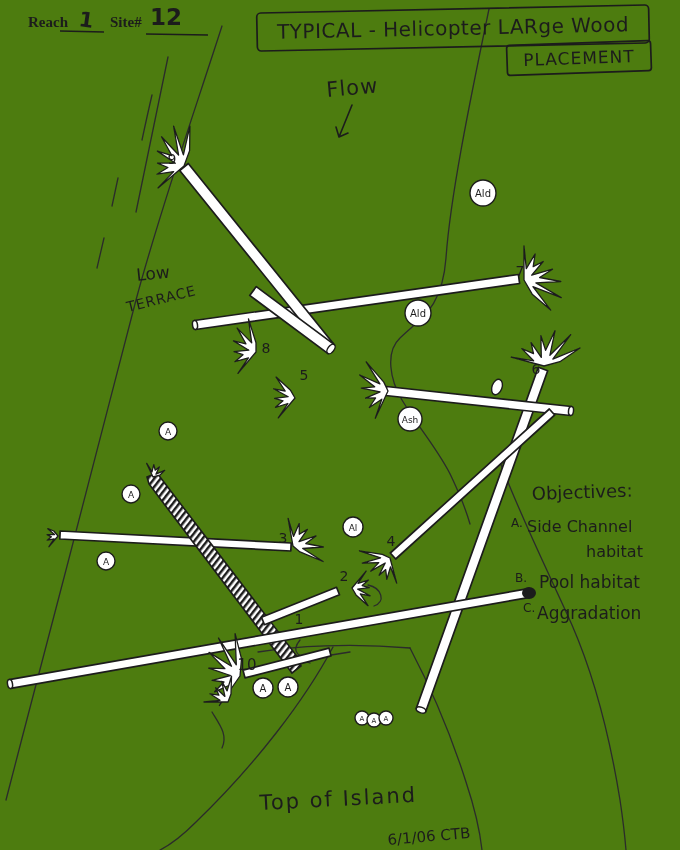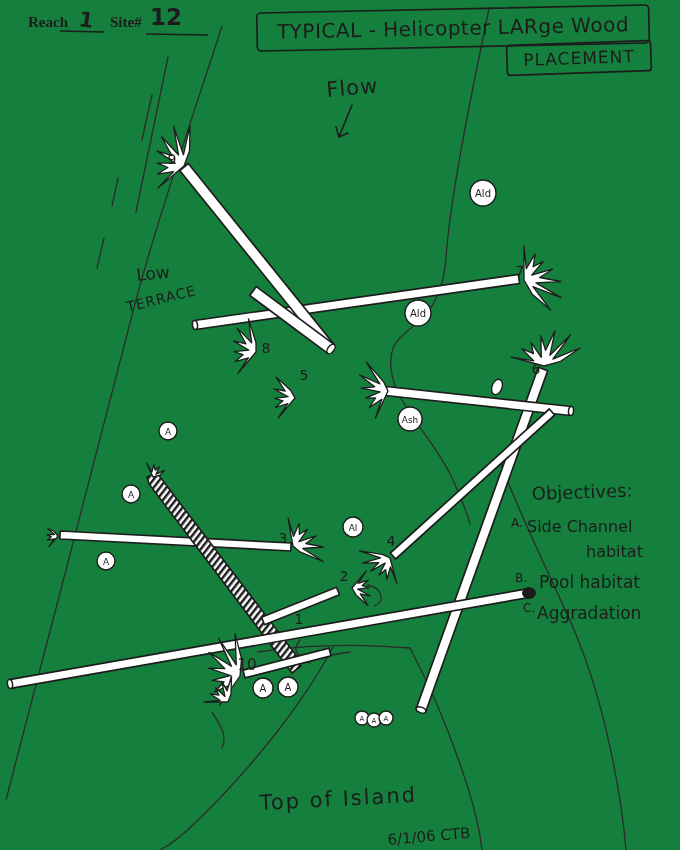--- a/index.html
+++ b/index.html
@@ -1,16 +1,16 @@
 <!DOCTYPE html>
 <html><head>
 <meta charset="utf-8">
 <style>
   html,body{margin:0;padding:0;background:#e8e8e8;}
-  #page{width:680px;height:850px;background:#15803d;position:relative;margin:0 auto;overflow:hidden;}
+  #page{width:680px;height:850px;background:#4d7c0f;position:relative;margin:0 auto;overflow:hidden;}
   svg{display:block;}
   text{fill:#1c1c1c;font-family:"DejaVu Sans",sans-serif;}
   .printed{font-family:"Liberation Serif",serif;font-weight:bold;}
   .hand{font-family:"DejaVu Sans",sans-serif;}
   .bank{fill:none;stroke:#2b2b2b;stroke-width:1.3;stroke-linecap:round;}
   .log polygon{fill:#ffffff;stroke:#1c1c1c;stroke-width:1.7;stroke-linejoin:round;}
   .log ellipse{fill:#ffffff;stroke:#1c1c1c;stroke-width:1.5;}
   .wad{fill:#ffffff;stroke:#1c1c1c;stroke-width:1.3;stroke-linejoin:round;}
   .tagc{fill:#ffffff;stroke:#1c1c1c;stroke-width:1.4;}
   .sketchbox{fill:none;stroke:#1c1c1c;stroke-width:1.7;stroke-linejoin:round;}

